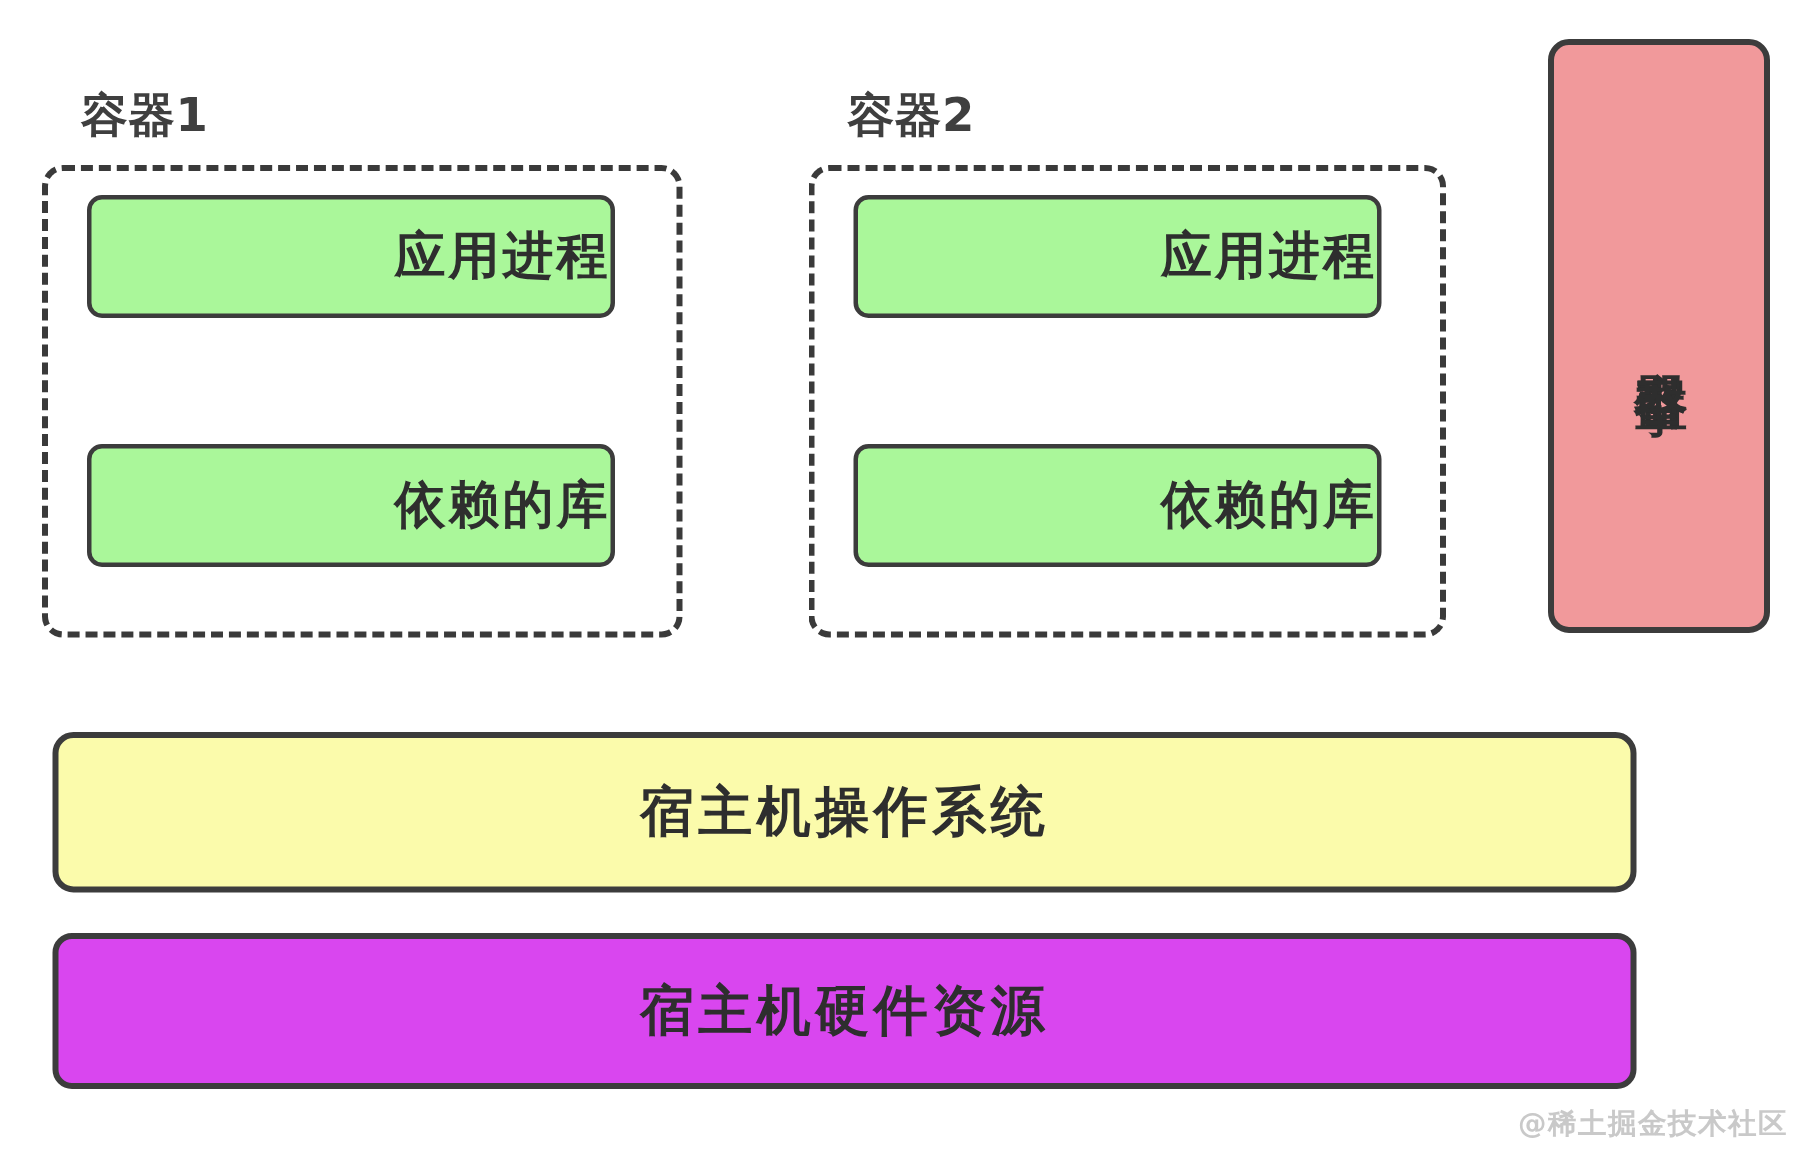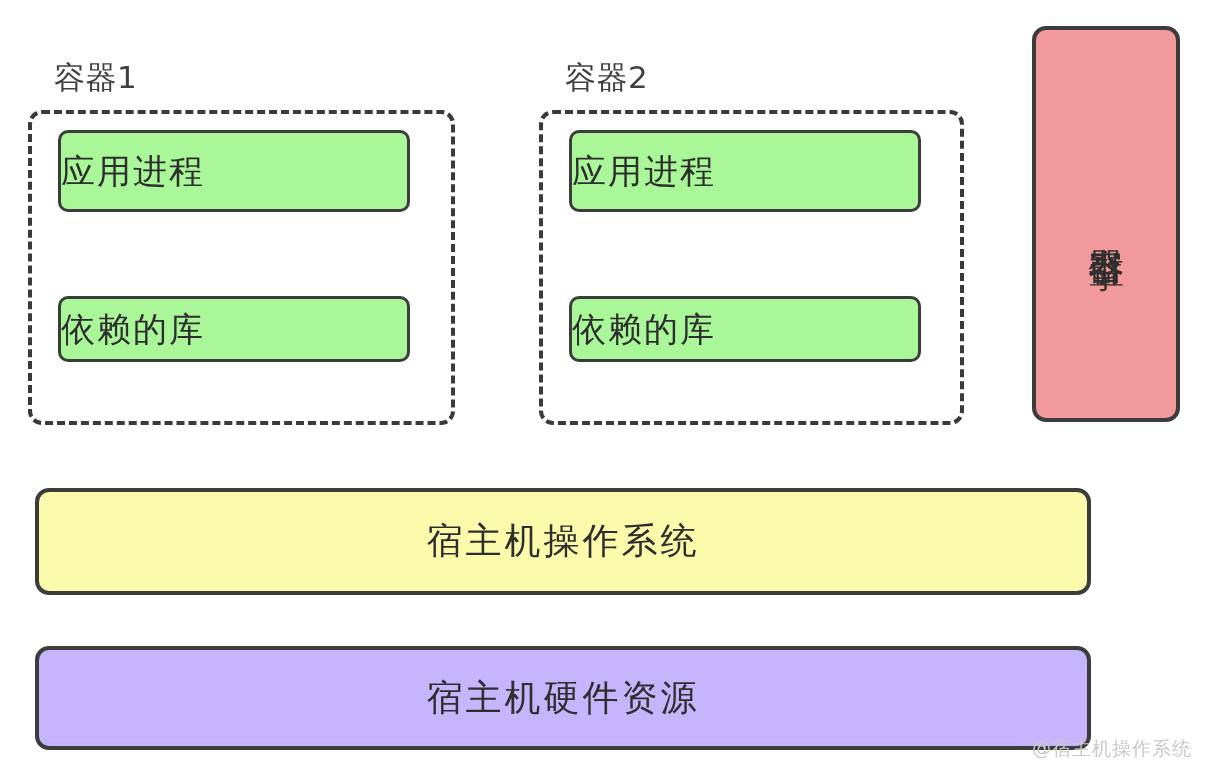--- a/index.html
+++ b/index.html
@@ -15,20 +15,21 @@
     overflow: hidden;
     position: relative;
   }
 
   #diagram {
     position: absolute;
     left: 0;
     top: 0;
     width: 1210px;
     height: 772px;
+    font-weight: bold;
   }
 
   
   .container-group {
     position: absolute;
   }
   .container-label {
     position: absolute;
     left: 26px;
     top: -48px;
@@ -49,34 +50,34 @@
     border-radius: 14px;
     background: transparent;
   }
 
   
   .node {
     position: absolute;
     box-sizing: border-box;
     display: flex;
     align-items: center;
-    justify-content: flex-start;
+    justify-content: flex-end;
     border: 3px solid #3c3c3c;
     border-radius: 10px;
     color: #2e2e2e;
     line-height: 1;
     white-space: nowrap;
   }
   .node-green {
     background: #aaf79a;
     font-size: 34px;
     letter-spacing: 2px;
   }
   .node-app     { left: 30px;  top: 20px;  width: 352px; height: 82px; }
-  .node-lib     { left: 30px;  top: 186px; width: 352px; height: 66px; }
+  .node-lib     { left: 30px;  top: 186px; width: 352px; height: 82px; }
 
   
   .engine-box {
     position: absolute;
     left: 1032px;
     top: 26px;
     width: 148px;
     height: 396px;
     box-sizing: border-box;
     background: #f1999b;
@@ -111,23 +112,24 @@
     font-size: 36px;
     letter-spacing: 3px;
     white-space: nowrap;
   }
   .layer-os {
     top: 488px;
     height: 107px;
     background: #fbfbab;
   }
   .layer-hw {
-    top: 646px;
+    top: 622px;
     height: 104px;
-    background: #c4b5fd;
+    background: #d946ef;
+    border-radius: 13px;
   }
 
   
   .watermark {
     position: absolute;
     right: 18px;
     bottom: 10px;
     font-size: 19px;
     color: #c9c9c9;
     letter-spacing: 1px;
@@ -167,15 +169,15 @@
   </div>
 
   <div class="layer-bar layer-os">
     <span>宿主机操作系统</span>
   </div>
 
   <div class="layer-bar layer-hw">
     <span>宿主机硬件资源</span>
   </div>
 
-  <div class="watermark">@宿主机操作系统</div>
+  <div class="watermark">@稀土掘金技术社区</div>
 
 </div>
 
 </body></html>

